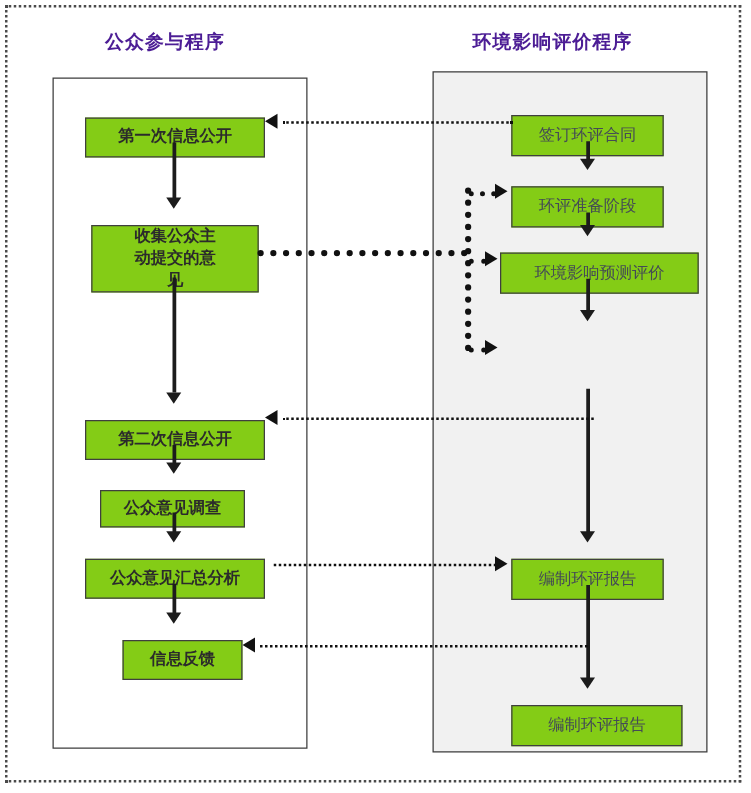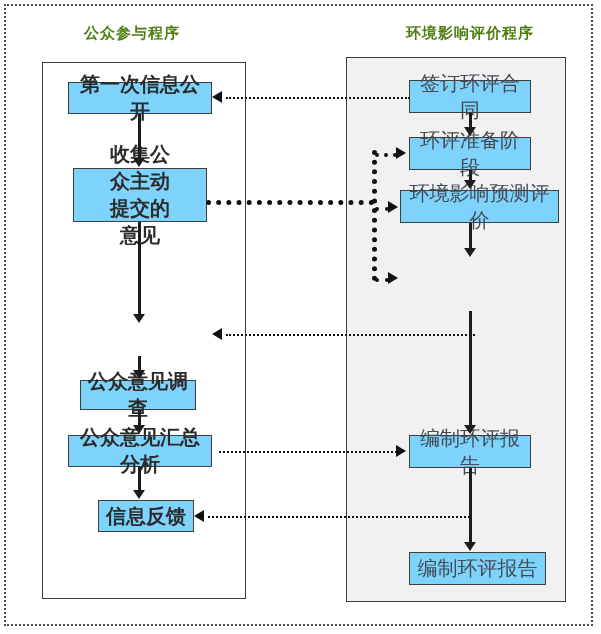--- a/index.html
+++ b/index.html
@@ -25,28 +25,28 @@
     width: 589px;
     height: 622px;
     border: 2px dotted #4a4a4a;
     box-sizing: border-box;
   }
   
   .col-title {
     position: absolute;
     font-size: 15px;
     font-weight: bold;
-    color: #4d7c0f;
+    color: #4c1d95;
     letter-spacing: 1px;
     white-space: nowrap;
     font-family: "DejaVu Serif", "Liberation Serif", serif;
     text-align: center;
   }
   #title-left  { left: 84px;  top: 24px; }
-  #title-right { left: 378px; top: 24px; margin-left: 28px; }
+  #title-right { left: 378px; top: 24px; }
 
   
   .lane {
     position: absolute;
     box-sizing: border-box;
     border: 1.5px solid #3d3d3d;
   }
   #lane-left {
     left: 42px;
     top: 62px;
@@ -60,31 +60,32 @@
     width: 220px;
     height: 545px;
     background: #f1f1f1;
   }
 
   
   .node {
     position: absolute;
     box-sizing: border-box;
     border: 1.5px solid #3f3f3f;
-    background: #7dd3fc;
+    background: #84cc16;
     display: flex;
     align-items: center;
     justify-content: center;
     text-align: center;
-    font-size: 20px;
+    font-size: 13px;
     font-weight: bold;
     color: #2b2b2b;
     line-height: 1.35;
     font-family: "DejaVu Serif", "Liberation Serif", serif;
     padding: 2px 4px;
+    margin-top: 12px;
   }
   .node.right-node {
     font-weight: normal;
     color: #444b55;
   }
 
   
   .vline {
     position: absolute;
     width: 3px;
@@ -139,20 +140,21 @@
   <div class="col-title" id="title-left">公众参与程序</div>
   <div class="col-title" id="title-right">环境影响评价程序</div>
 
   <div class="lane" id="lane-left"></div>
   <div class="lane" id="lane-right"></div>
 
   <div class="node" style="left:68px; top:82px; width:144px; height:32px;">第一次信息公开</div>
 
   <div class="node" style="left:73px; top:168px; width:134px; height:54px; padding:0 30px;">收集公众主动提交的意见</div>
 
+  <div class="node" style="left:68px; top:324px; width:144px; height:32px;">第二次信息公开</div>
 
   <div class="node" style="left:80px; top:380px; width:116px; height:30px;">公众意见调查</div>
 
   <div class="node" style="left:98px; top:500px; width:96px; height:32px;">信息反馈</div>
 
   <div class="node" style="left:68px; top:435px; width:144px; height:32px;">公众意见汇总分析</div>
 
   <div class="vline" style="left:138px; top:114px; height:45px;"></div>
   <div class="varrow" style="left:133px; top:158px;"></div>
 

